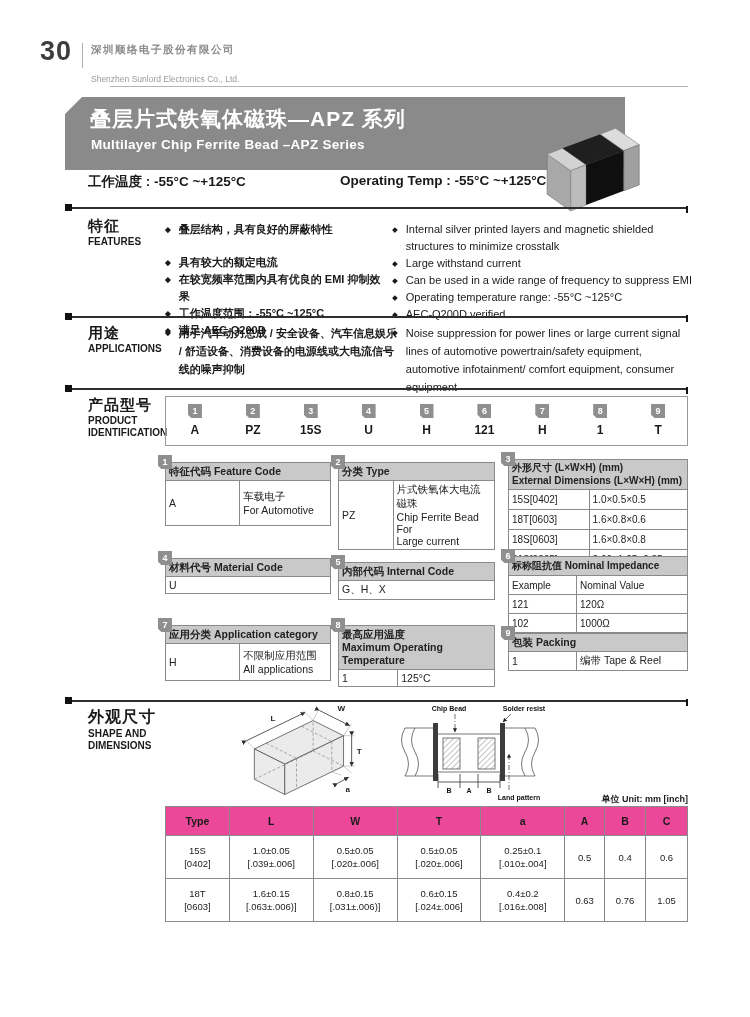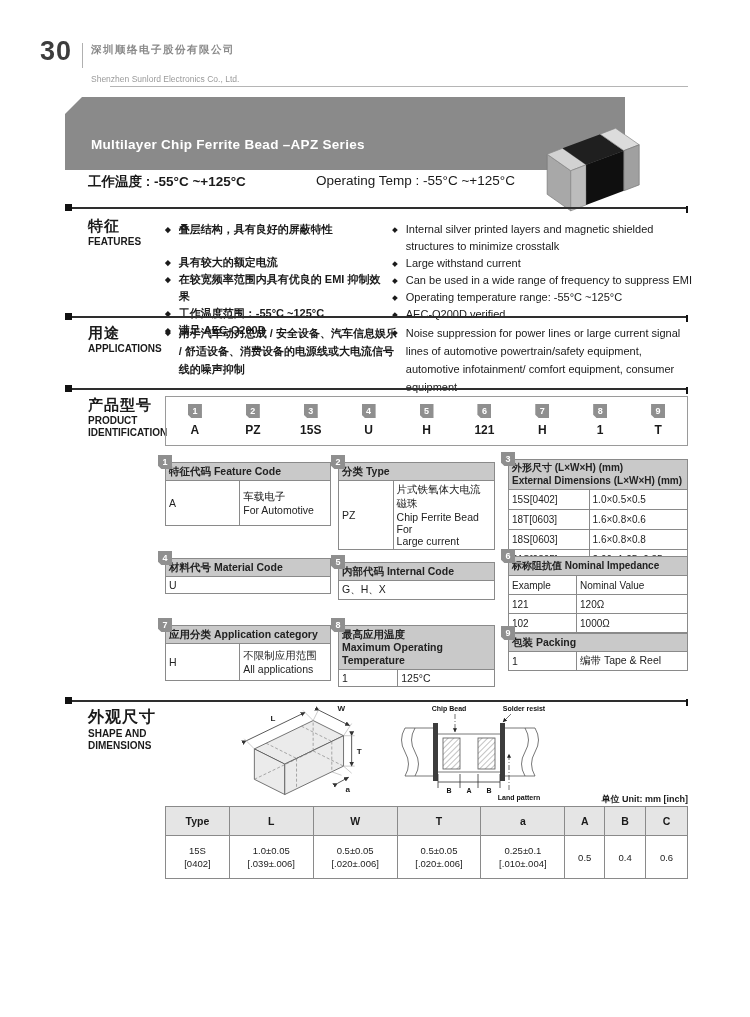--- a/index.html
+++ b/index.html
@@ -16,21 +16,21 @@
   .hdr-rule{position:absolute;left:110px;top:86px;width:578px;height:1px;background:#b5b5b5}
 
   
   .banner{position:absolute;left:65px;top:97px;width:560px;height:73px;background:#8a8a8a;
           clip-path:polygon(17px 0,100% 0,100% 100%,0 100%,0 17px);color:#fff}
   .banner .t1{position:absolute;left:25px;top:8px;font-size:21px;font-weight:bold;letter-spacing:1px}
   .banner .t2{position:absolute;left:26px;top:40px;font-size:13.5px;font-weight:bold;letter-spacing:.3px}
   .chipimg{position:absolute;left:533px;top:100px;width:118px;height:132px}
 
   .temp-cn{position:absolute;left:88px;top:173px;font-size:13.5px;font-weight:bold}
-  .temp-en{position:absolute;left:316px;top:173px;font-size:13.5px;font-weight:normal}
+  .temp-en{position:absolute;left:340px;top:173px;font-size:13.5px;font-weight:bold}
 
   
   .rule{position:absolute;left:65px;width:623px;border-top:2px solid #2e2e2e}
   .rule::before{content:"";position:absolute;left:0;top:-5px;width:7px;height:7px;background:#111}
   .rule::after{content:"";position:absolute;right:0;top:-3px;width:2px;height:7px;background:#111}
 
   .sec-label{position:absolute;left:88px;line-height:1.15}
   .sec-label .cn{font-size:15px;font-weight:bold;letter-spacing:1px}
   .sec-label .en{font-size:10px;font-weight:bold;margin-top:2px;white-space:pre-line}
 
@@ -74,37 +74,38 @@
   #t9{left:508px;top:633px;width:180px}
   .c1{width:45%}
 
   
   #shape-label{top:708px}
   #chip3d{position:absolute;left:226px;top:696px;width:152px;height:120px}
   #landpat{position:absolute;left:393px;top:702px;width:158px;height:100px}
   #unit-note{position:absolute;right:62px;top:793px;font-size:9px;font-weight:bold}
   #dimwrap{left:165px;top:806px;width:523px}
   #dimwrap td,#dimwrap th{border:1px solid #8a8a8a;text-align:center;vertical-align:middle}
-  #dimwrap th{background:#e5e5e5;font-size:10.5px;font-weight:bold;height:26px}
+  #dimwrap th{background:#ec4899;font-size:10.5px;font-weight:bold;height:26px}
   #dimwrap td{font-size:9.5px;line-height:13px;height:38px;white-space:pre-line}
 </style>
 </head>
 <body>
 
 <div class="page">
 
   <div class="hdr-num">30</div>
   <div class="hdr-sep"></div>
   <div class="hdr-co">
     <div class="cn">深圳顺络电子股份有限公司</div>
     <div class="en">Shenzhen Sunlord Electronics Co., Ltd.</div>
   </div>
   <div class="hdr-rule"></div>
 
   <div class="banner">
+    <div class="t1">叠层片式铁氧体磁珠—APZ 系列</div>
     <div class="t2">Multilayer Chip Ferrite Bead –APZ Series</div>
   </div>
   <svg class="chipimg" viewBox="0 0 100 100">
     <polygon points="12,40 32,54 32,88 12,74" fill="#a8a8a8" stroke="#777" stroke-width="0.6"></polygon>
     <polygon points="12,40 25,35 45,49 32,54" fill="#d2d2d2" stroke="#888" stroke-width="0.6"></polygon>
     <polygon points="32,54 45,49 45,83 32,88" fill="#bcbcbc" stroke="#888" stroke-width="0.6"></polygon>
     <polygon points="25,35 57,23 77,37 45,49" fill="#1f1f1f"></polygon>
     <polygon points="45,49 77,37 77,71 45,83" fill="#0f0f0f"></polygon>
     <polygon points="57,23 70,18 90,32 77,37" fill="#dcdcdc" stroke="#888" stroke-width="0.6"></polygon>
     <polygon points="77,37 90,32 90,66 77,71" fill="#a0a0a0" stroke="#777" stroke-width="0.6"></polygon>
@@ -527,17 +528,32 @@
           <td>0.5±0.05
 [.020±.006]</td>
           <td>0.5±0.05
 [.020±.006]</td>
           <td>0.25±0.1
 [.010±.004]</td>
           <td>0.5</td>
           <td>0.4</td>
           <td>0.6</td>
         </tr>
+        <tr>
+          <td>18T
+[0603]</td>
+          <td>1.6±0.15
+[.063±.006)]</td>
+          <td>0.8±0.15
+[.031±.006)]</td>
+          <td>0.6±0.15
+[.024±.006]</td>
+          <td>0.4±0.2
+[.016±.008]</td>
+          <td>0.63</td>
+          <td>0.76</td>
+          <td>1.05</td>
+        </tr>
       </tbody>
     </table>
   </div>
 
 </div>
 
 </body></html>

